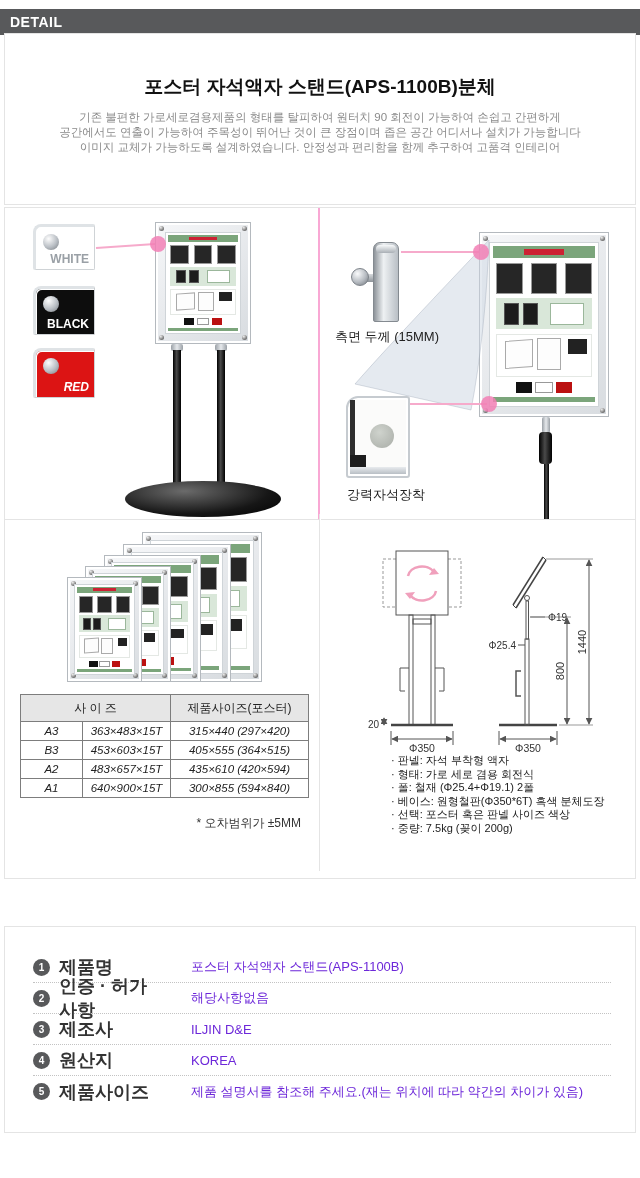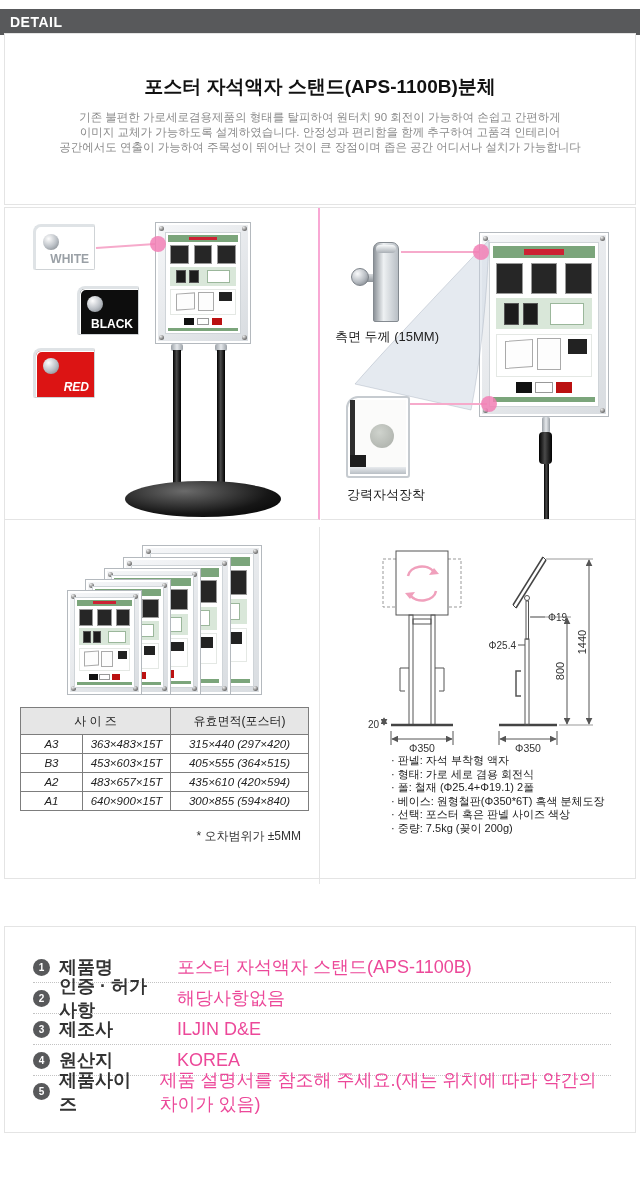--- a/index.html
+++ b/index.html
@@ -21,32 +21,32 @@
                  font-size: 19px; font-weight: bold; color: #111; }
   .intro-desc { position: absolute; top: 76px; left: 0; width: 100%; text-align: center;
                 font-size: 11.5px; color: #8a8a8a; line-height: 15px; }
 
   
   .grid-box { position: absolute; top: 207px; left: 4px; width: 632px; height: 672px;
               border: 1px solid #e4e4e4; background: #fff; }
   .panel { position: absolute; overflow: hidden; }
   .panel-tl { left: 0; top: 0; width: 315px; height: 312px; border-right: 2px solid #f9a8d4; border-bottom: 1px solid #e4e4e4; }
   .panel-tr { left: 316px; top: 0; width: 314px; height: 312px; border-bottom: 1px solid #e4e4e4; }
-  .panel-bl { left: 0; top: 319px; width: 315px; height: 357px; border-right: 1px solid #e4e4e4; }
+  .panel-bl { left: 0; top: 306px; width: 315px; height: 357px; border-right: 1px solid #e4e4e4; }
   .panel-br { left: 316px; top: 313px; width: 314px; height: 357px; }
 
   
   .swatch { position: absolute; width: 62px; border: 1px solid #cfd3d6; border-top: 3px solid #dfe3e6;
             border-left: 3px solid #dfe3e6; border-radius: 8px 2px 2px 2px; box-shadow: inset 1px 1px 0 #fff; }
   .swatch .knob { position: absolute; left: 7px; top: 7px; width: 16px; height: 16px; border-radius: 50%;
                   background: radial-gradient(circle at 35% 30%, #fdfdfd, #b9bec4 55%, #74797e); }
   .swatch .sw-label { position: absolute; right: 5px; bottom: 3px; font-size: 12px; font-weight: bold; }
   .swatch-white { top: 16px; left: 28px; height: 46px; background: #fff; }
   .swatch-white .sw-label { color: #9aa0a6; }
-  .swatch-black { top: 78px; left: 28px; height: 49px; background: #0d0d0d; margin-left: 44px; }
+  .swatch-black { top: 78px; left: 28px; height: 49px; background: #0d0d0d; }
   .swatch-black .sw-label { color: #fff; }
   .swatch-red { top: 140px; left: 28px; height: 50px; background: #dc1414; }
   .swatch-red .sw-label { color: #fff; font-style: italic; }
 
   
   .frame { position: absolute; background: linear-gradient(135deg, #f6f7f9, #d8dce0);
            border: 1px solid #b4b9be; box-shadow: inset 0 0 0 2px #fff; }
   .screw { position: absolute; width: 5px; height: 5px; border-radius: 50%;
            background: radial-gradient(circle at 35% 30%, #eee, #888 55%, #444); }
   .screw.tl { left: 3px; top: 3px; } .screw.tr { right: 3px; top: 3px; }
@@ -113,37 +113,37 @@
   .spec-line::before { content: "· "; color: #222; }
 
   
   .spec-box { position: absolute; top: 926px; left: 4px; width: 632px; height: 207px;
               border: 1px solid #e4e4e4; background: #fff; }
   .spec-row { position: absolute; left: 28px; right: 24px; height: 31px; display: flex; align-items: center; }
   .spec-row.dotted { border-bottom: 1px dotted #c3c3c3; }
   .num-badge { width: 17px; height: 17px; border-radius: 50%; background: #58595b; color: #fff;
                font-size: 10px; font-weight: bold; display: flex; align-items: center; justify-content: center; flex: 0 0 17px; }
   .spec-label { width: 104px; margin-left: 9px; font-size: 18px; font-weight: bold; color: #333; }
-  .spec-value { margin-left: 14px; font-size: 18px; color: #ec4899; }
+  .spec-value { margin-left: 28px; font-size: 13px; color: #6d28d9; }
 </style>
 </head>
 <body>
 
 <div class="page">
 
   <div class="bar detail-bar">
     <span class="b1">DETAIL</span>
   </div>
 
   <div class="intro-box">
     <div class="intro-title">포스터 자석액자 스탠드(APS-1100B)분체</div>
     <div class="intro-desc">
       <div>기존 불편한 가로세로겸용제품의 형태를 탈피하여 원터치 90 회전이 가능하여 손쉽고 간편하게</div>
+      <div>공간에서도 연출이 가능하여 주목성이 뛰어난 것이 큰 장점이며 좁은 공간 어디서나 설치가 가능합니다</div>
       <div>이미지 교체가 가능하도록 설계하였습니다. 안정성과 편리함을 함께 추구하여 고품격 인테리어</div>
-      <div>공간에서도 연출이 가능하여 주목성이 뛰어난 것이 큰 장점이며 좁은 공간 어디서나 설치가 가능합니다</div>
     </div>
   </div>
 
   <div class="grid-box">
 
     <div class="panel panel-tl">
       <div class="swatch swatch-white">
         <span class="knob"></span>
         <span class="sw-label">WHITE</span>
       </div>
@@ -435,21 +435,21 @@
               </div>
     <div class="mp-foot"></div>
   </div>
 </div>
       </div>
 
       <table class="size-table">
         <tbody>
             <tr>
           <th colspan="2">사 이 즈</th>
-          <th class="col-area">유효면적(포스터)</th>
+          <th class="col-area">제품사이즈(포스터)</th>
         </tr>
         <tr>
           <td class="col-name">A3</td>
           <td class="col-size">363×483×15T</td>
           <td class="col-area">315×440 (297×420)</td>
         </tr>
         <tr>
           <td class="col-name">B3</td>
           <td class="col-size">453×603×15T</td>
           <td class="col-area">405×555 (364×515)</td>

